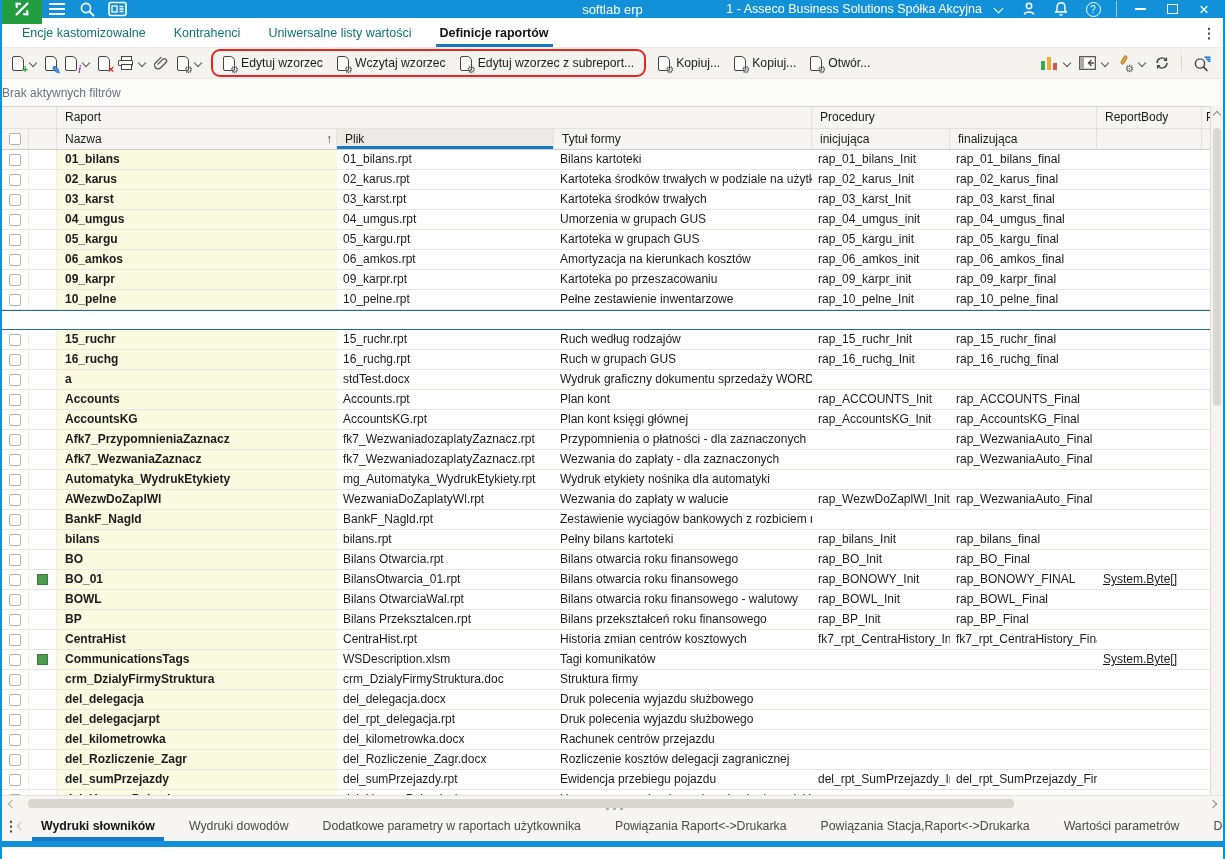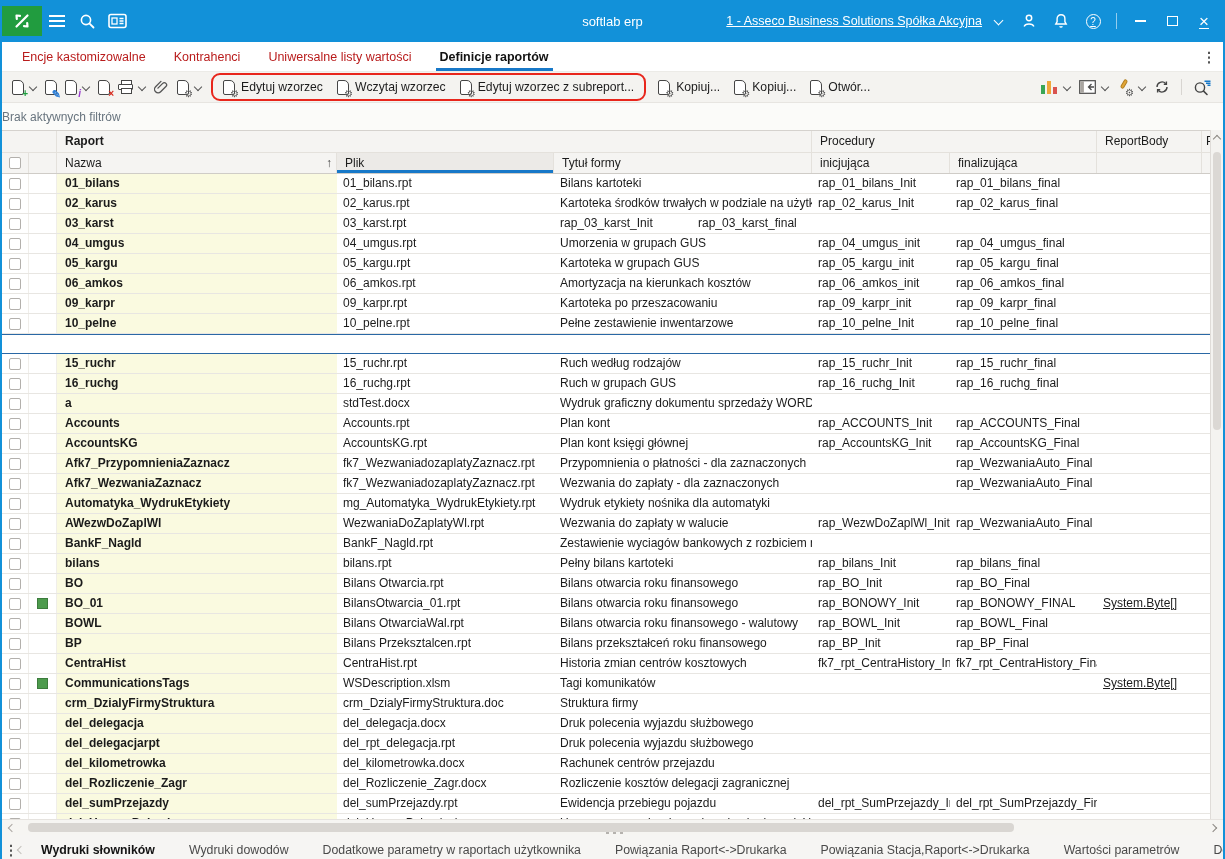--- a/index.html
+++ b/index.html
@@ -1,40 +1,40 @@
 <!DOCTYPE html>
 <html><head>
 <meta charset="utf-8">
 <style>
   * { box-sizing: border-box; margin: 0; padding: 0; }
   html,body { width:1225px; height:859px; }
   body { font-family:"Liberation Sans", sans-serif; background:#fff; overflow:hidden; }
   .window { width:1225px; height:859px; border-left:2px solid #1291d9; border-right:2px solid #1291d9; overflow:hidden; background:#fff; position:relative; }
 
   
-  .titlebar { height:42px; background:#1291d9; display:flex; align-items:center; color:#fff; position:relative;text-decoration:underline; }
+  .titlebar { height:18px; background:#1291d9; display:flex; align-items:center; color:#fff; position:relative; }
   .app-btn { width:40px; height:30px; background:#219c3f; display:flex; align-items:center; justify-content:center; flex:none; }
   .tb-ic { width:30px; height:30px; display:flex; align-items:center; justify-content:center; flex:none; }
   .burger { width:16px; height:12px; display:flex; flex-direction:column; justify-content:space-between; }
   .burger i { display:block; height:2px; background:#fff; }
   .tb-title { position:absolute; left:0; right:0; text-align:center; font-size:13px; color:#fff; pointer-events:none; }
   .tb-right { margin-left:auto; display:flex; align-items:center; gap:2px; padding-right:4px; z-index:2; }
   .company { display:flex; align-items:center; gap:12px; font-size:12.5px; padding:8px 10px; height:30px; }
   .car-w { width:8px; height:8px; position:relative; display:inline-block; }
   .car-w::before { content:""; position:absolute; top:0; left:1px; width:6px; height:6px; border-right:1.6px solid #fff; border-bottom:1.6px solid #fff; transform:rotate(45deg); }
   .help-circ { width:15px; height:15px; border:1.4px solid #fff; border-radius:50%; font-size:10px; display:flex; align-items:center; justify-content:center; }
   .tb-sep { width:1px; height:16px; background:rgba(255,255,255,.55); margin:0 6px; }
   .wbtn { width:30px; height:30px; display:flex; align-items:center; justify-content:center; }
   .min-g { width:11px; height:2px; background:#fff; display:block; }
   .max-g { width:11px; height:10px; border:1.6px solid #fff; display:block; }
   .close-g { font-size:17px; line-height:17px; color:#fff; }
 
   
   .tabsbar { height:30px; background:#fff; display:flex; align-items:stretch; padding-left:6px; border-bottom:1px solid #ecebe7; }
-  .tab { padding:0 14px; font-size:12.5px; color:#b91c1c; display:flex; align-items:center; position:relative; cursor:default; }
+  .tab { padding:0 14px; font-size:12.5px; color:#0f766e; display:flex; align-items:center; position:relative; cursor:default; }
   .tab.active { font-weight:bold; color:#121212; }
   .tab.active::after { content:""; position:absolute; left:10px; right:10px; bottom:0; height:3px; background:#1778c8; }
   .tabs-kebab { margin-left:auto; width:28px; display:flex; align-items:center; justify-content:center; color:#555; font-size:14px; font-weight:bold; }
 
   
   .toolbar { height:31px; background:#f4f3f0; display:flex; align-items:center; padding:0 8px 0 6px; border-bottom:1px solid #e7e5e1; }
   .ibtn { display:flex; align-items:center; padding:2px 4px; gap:2px; }
   .tbtn { display:flex; align-items:center; gap:6px; padding:2px 7px; font-size:12.2px; color:#1c1c1c; background:transparent; border:none; font-family:inherit; white-space:nowrap; }
   .doc { position:relative; width:12px; height:15px; border:1.3px solid #454545; border-radius:2px 5px 2px 2px; background:#fff; flex:none; }
   .bdg { position:absolute; right:-5px; bottom:-5px; font-size:10px; line-height:10px; font-weight:bold; }
@@ -57,21 +57,21 @@
   .vsep { width:1px; height:16px; background:#d8d5d1; margin:0 7px; }
 
   
   .filterbar { height:27px; background:#fbfbf9; display:flex; align-items:center; font-size:12px; color:#68747e; }
 
   
   .gridwrap { position:relative; height:689px; }
   .ghead { border-top:1px solid #d5d2ce; border-bottom:1px solid #cfccc7; background:#f5f4f2; height:44px; }
   .hrow { display:flex; height:21px; line-height:21px; }
   .hrow .hcell { flex:none; overflow:hidden; white-space:nowrap; font-size:12px; color:#1b1b1b; padding-left:8px; border-right:1px solid #e4e1dc; }
-  .w-lead { width:55px; } .w-raport { width:755px;font-weight:bold; } .w-proc { width:285px; } .w-body { width:105px; } .w-p { width:13px; padding-left:4px !important; border-right:none !important; }
+  .w-lead { width:55px; } .w-raport { width:755px; } .w-proc { width:285px; } .w-body { width:105px; } .w-p { width:13px; padding-left:4px !important; border-right:none !important; }
   .hsub { border-top:1px solid #e4e1dc; }
   .hsub .c-cb, .hsub .c-st { display:flex; align-items:center; justify-content:center; padding:0; }
   .hname { display:flex; justify-content:space-between; padding-right:4px; }
   .sort { color:#444; font-size:12px; }
   .plik { position:relative; background:#eceae7; }
   .plik::after { content:""; position:absolute; left:0; bottom:0; width:100%; height:3px; background:#1778c8; }
 
   .grid-body { height:645px; overflow:hidden; background:#fff; }
   .grow { display:flex; height:20px; line-height:19px; border-bottom:1px solid #e8e6e2; background:#fff; }
   .cell { flex:none; overflow:hidden; white-space:nowrap; font-size:12px; color:#1b1b1b; padding-left:6px; }
@@ -370,20 +370,21 @@
           <span class="cell c-body"></span>
           <span class="cell c-p"></span>
         </div>
         <div class="grow">
           <span class="cell c-cb">
             <span class="cb"></span>
           </span>
           <span class="cell c-st"></span>
           <span class="cell c-name">03_karst</span>
           <span class="cell c-file">03_karst.rpt</span>
+          <span class="cell c-title">Kartoteka środków trwałych</span>
           <span class="cell c-init">rap_03_karst_Init</span>
           <span class="cell c-fin">rap_03_karst_final</span>
           <span class="cell c-body"></span>
           <span class="cell c-p"></span>
         </div>
         <div class="grow">
           <span class="cell c-cb">
             <span class="cb"></span>
           </span>
           <span class="cell c-st"></span>

